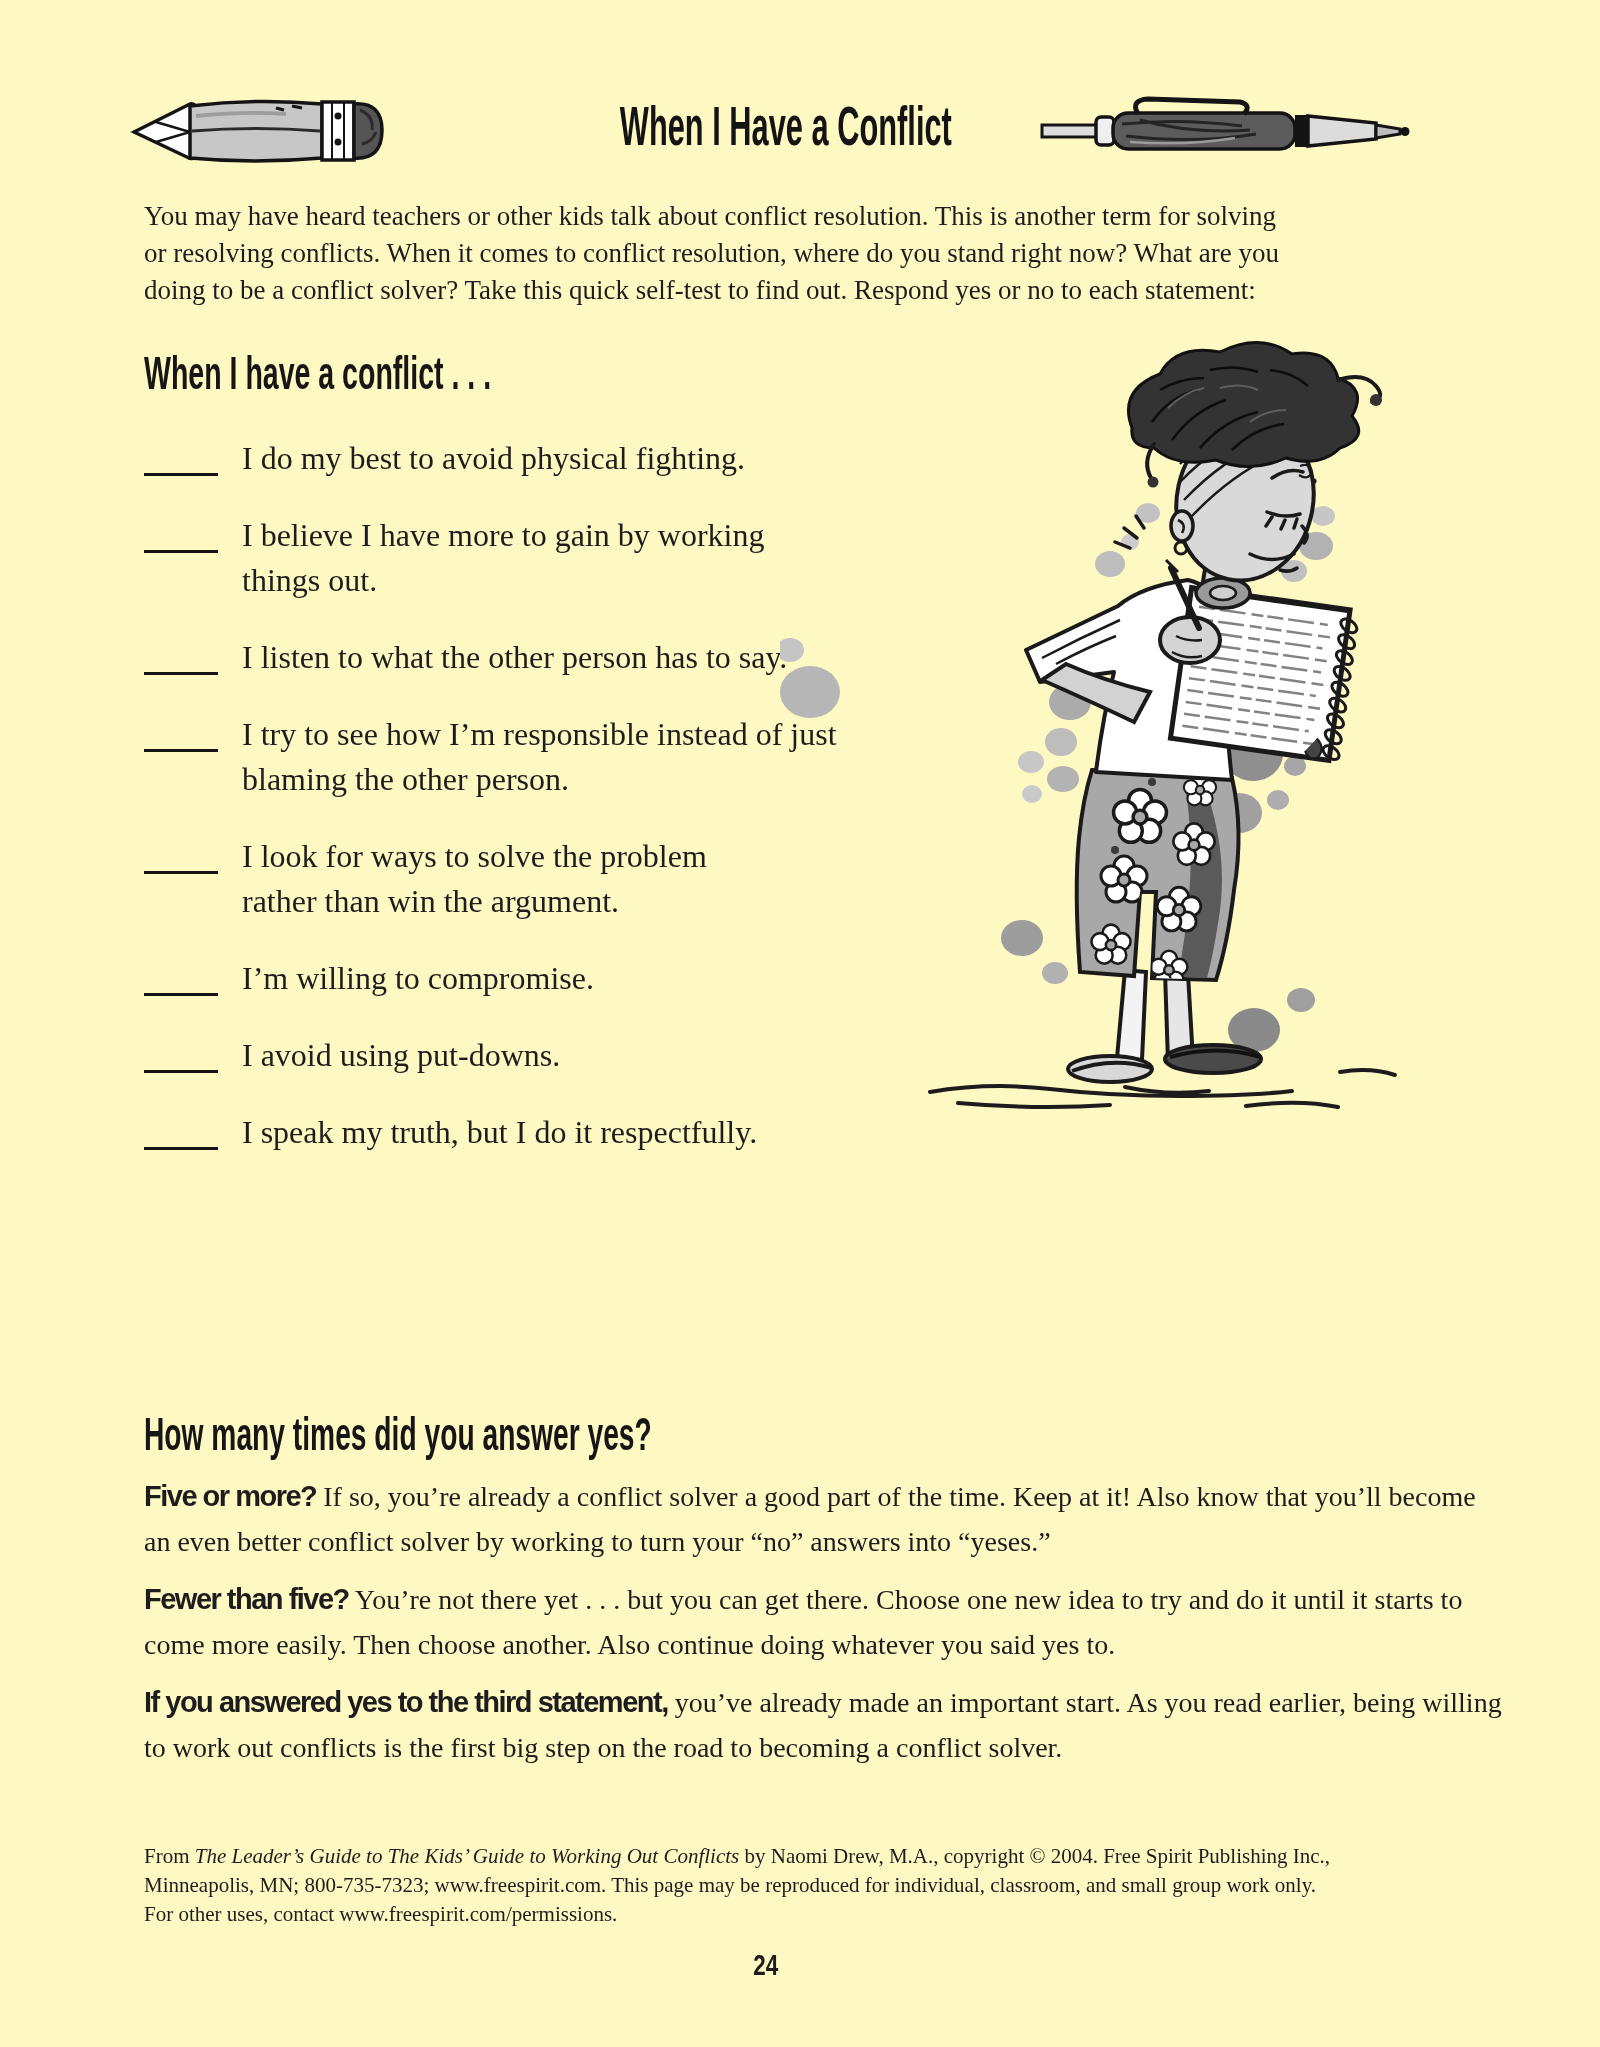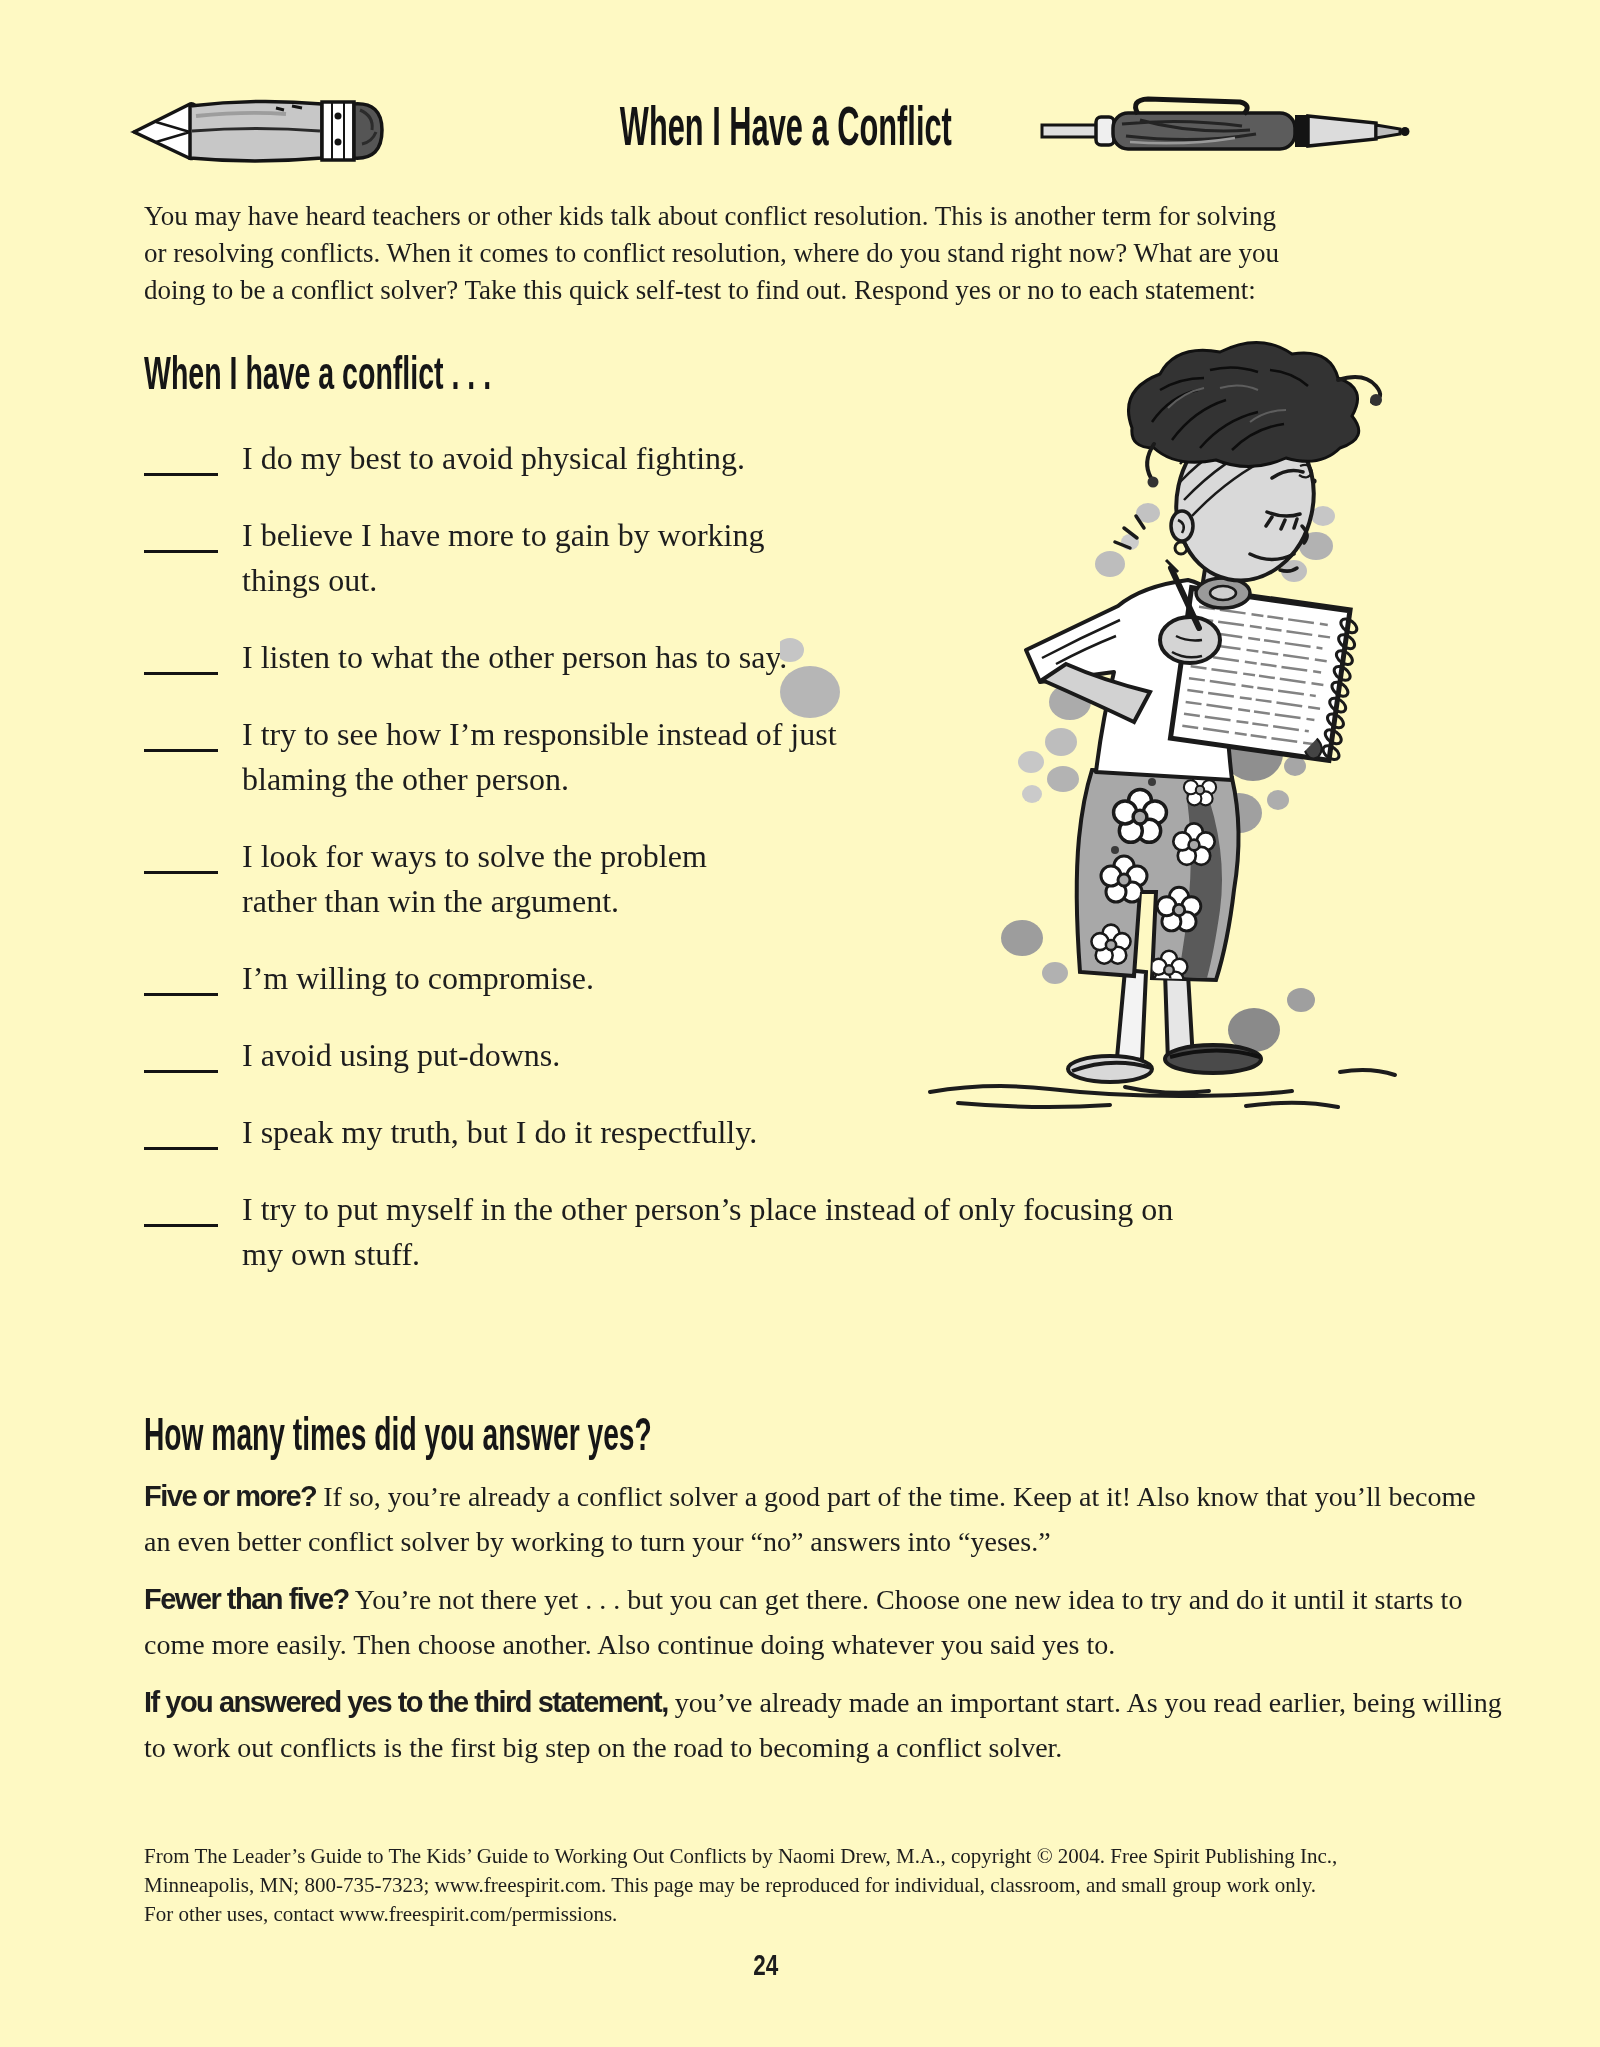--- a/index.html
+++ b/index.html
@@ -77,21 +77,21 @@
     font-size:29px;
     letter-spacing:-1.5px;
     margin-top:28px;
   }
   
   .footnote{
     position:absolute;left:144px;top:1842px;width:1370px;
     font-size:21px;line-height:29px;
     white-space:pre-line;
   }
-  .footnote .src{}
+  .footnote .src{font-style:italic;}
   .page-number{
     position:absolute;left:0;top:1948px;width:1500px;
     text-align:center;
     padding-left:16px;
   }
   .page-number span{
     font-family:"Liberation Sans", sans-serif;
     font-weight:bold;font-size:30px;
     transform:scaleX(0.75);transform-origin:50% 50%;
     display:inline-block;
@@ -181,25 +181,20 @@
         <span class="blank"></span>
         <span class="statement-text">I’m willing to compromise.</span>
       </div>
       <div class="statement">
         <span class="blank"></span>
         <span class="statement-text">I avoid using put-downs.</span>
       </div>
       <div class="statement">
         <span class="blank"></span>
         <span class="statement-text">I speak my truth, but I do it respectfully.</span>
-      </div>
-      <div class="statement">
-        <span class="blank"></span>
-        <span class="statement-text">I try to put myself in the other person’s place instead of only focusing on
-my own stuff.</span>
       </div>
     </div>
   </div>
 
   <svg class="girl-art" viewBox="0 0 650 810" aria-hidden="true">
     <defs>
       <g id="flw" stroke="#1a1a1a" stroke-width="3" fill="#ffffff">
         <circle cx="0" cy="-14" r="10"></circle>
         <circle cx="13" cy="-4" r="10"></circle>
         <circle cx="8" cy="12" r="10"></circle>

